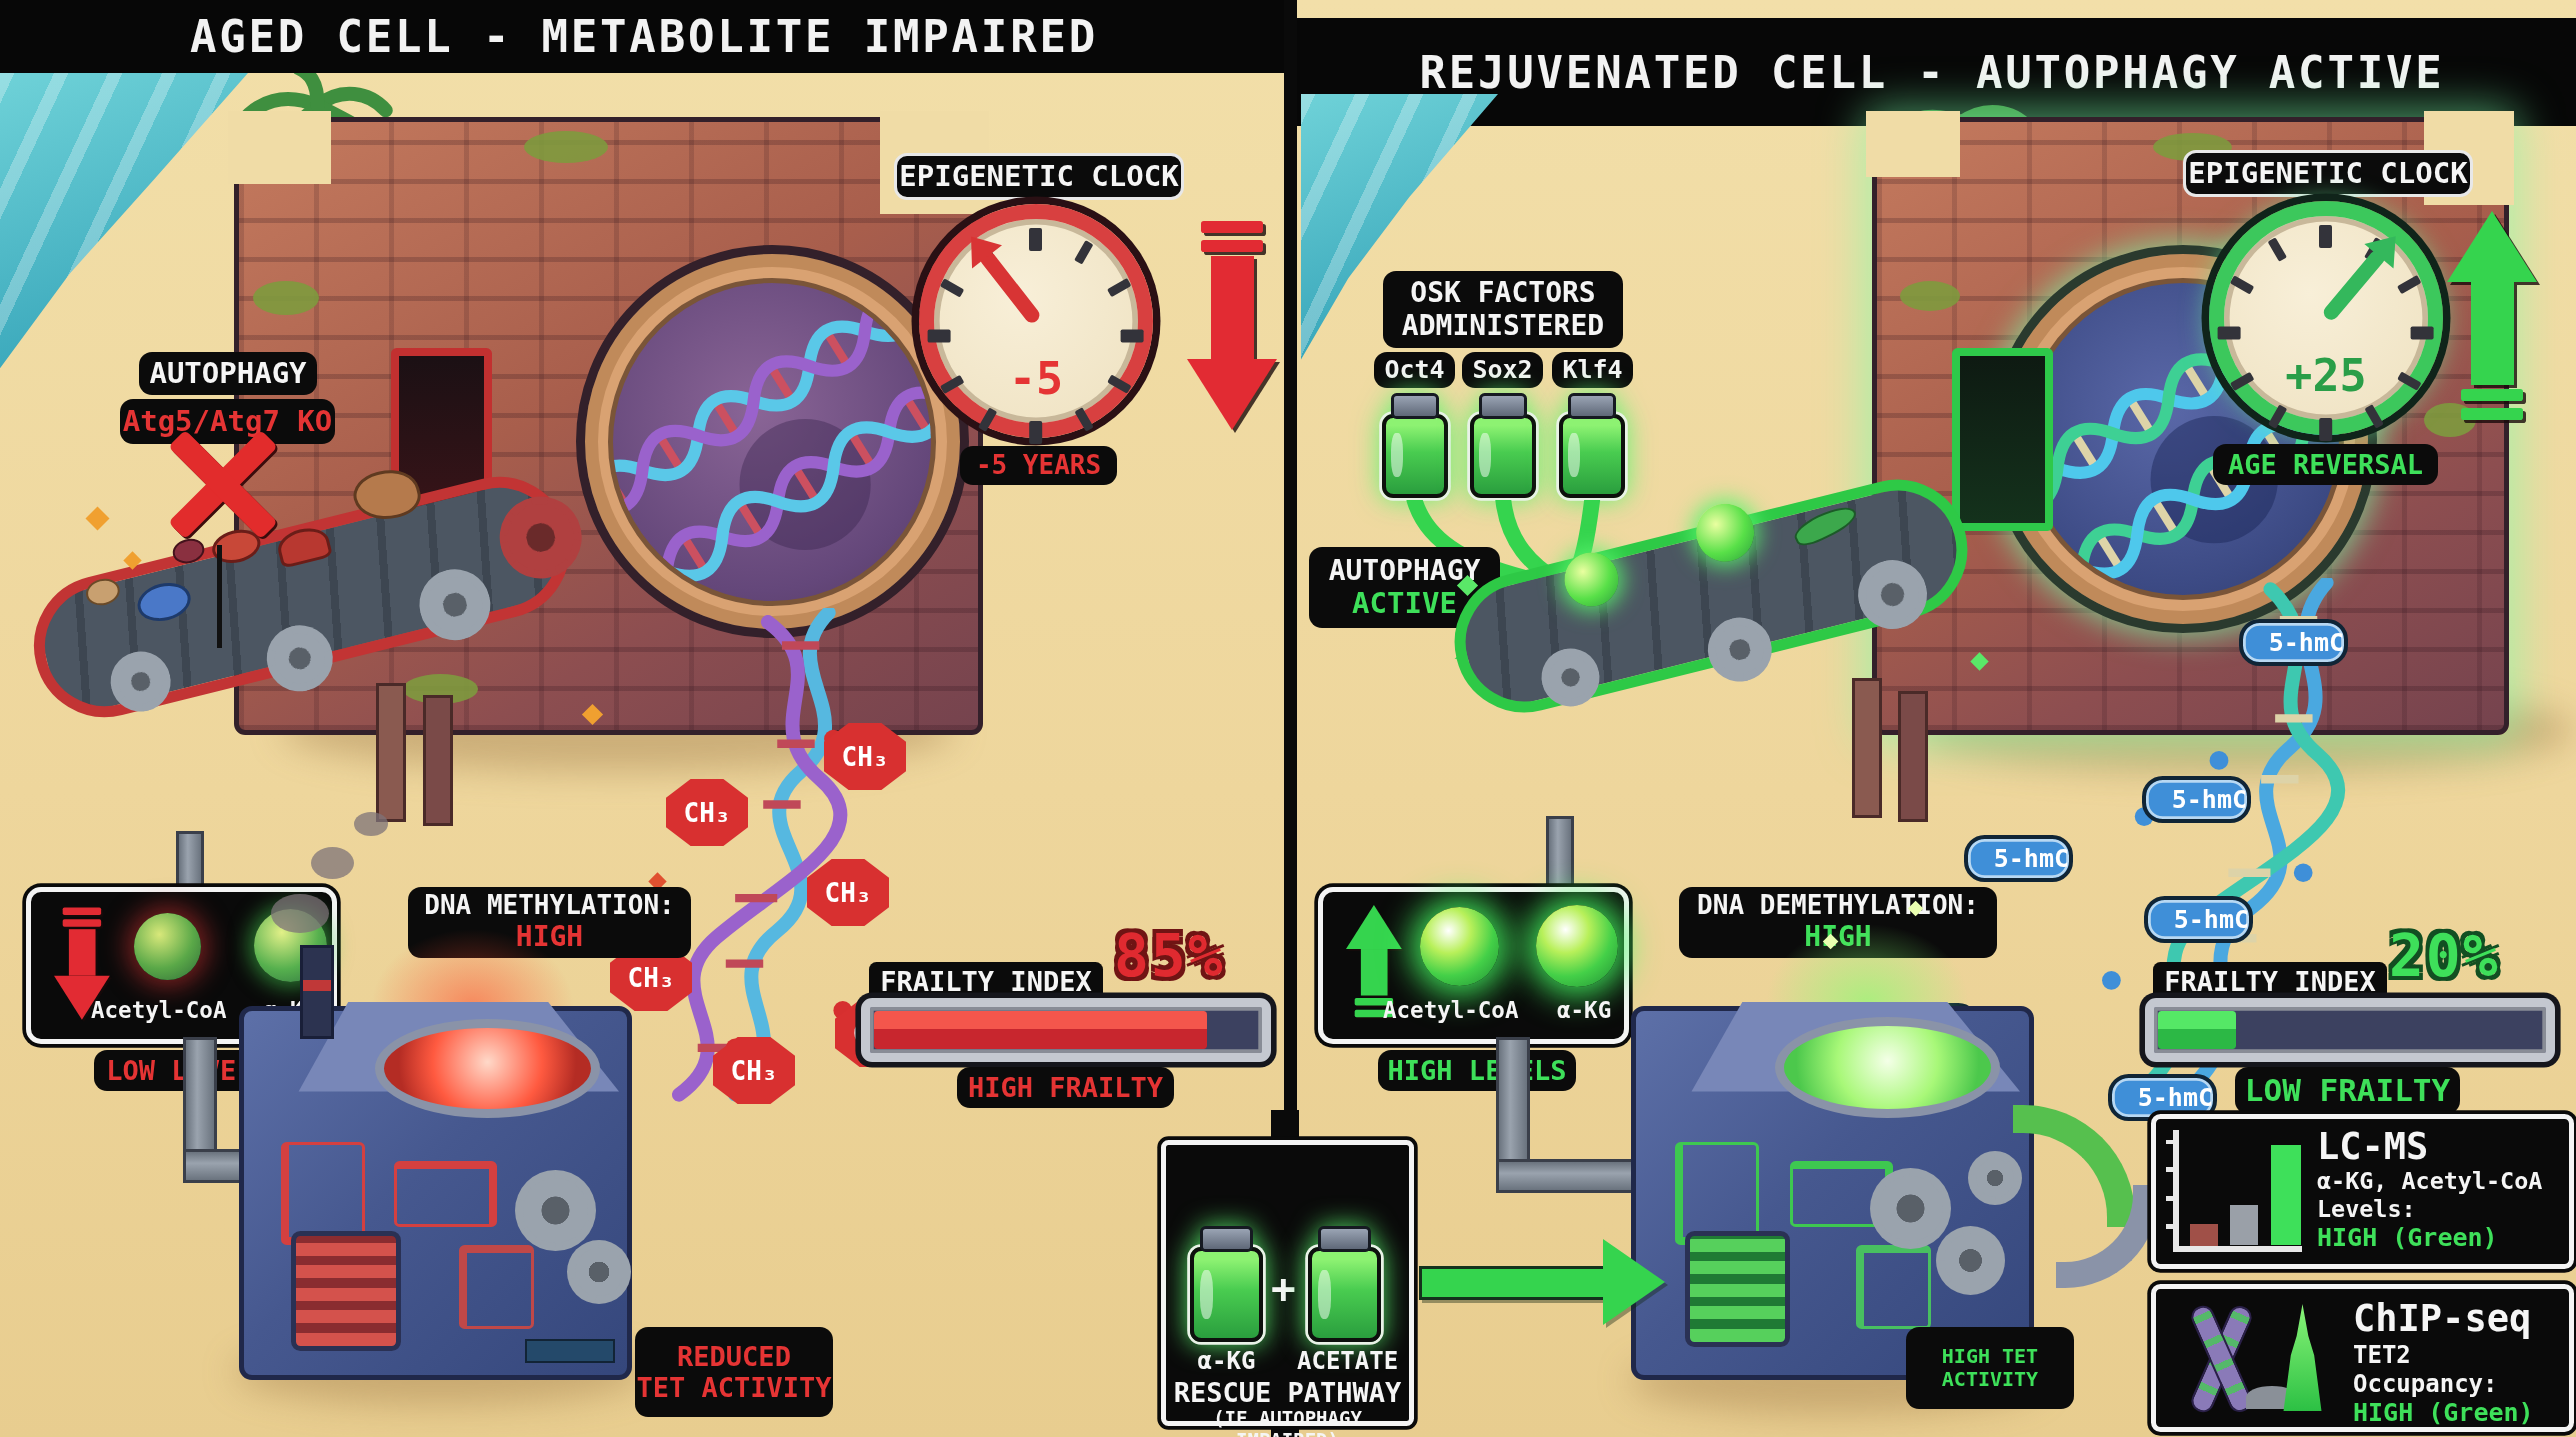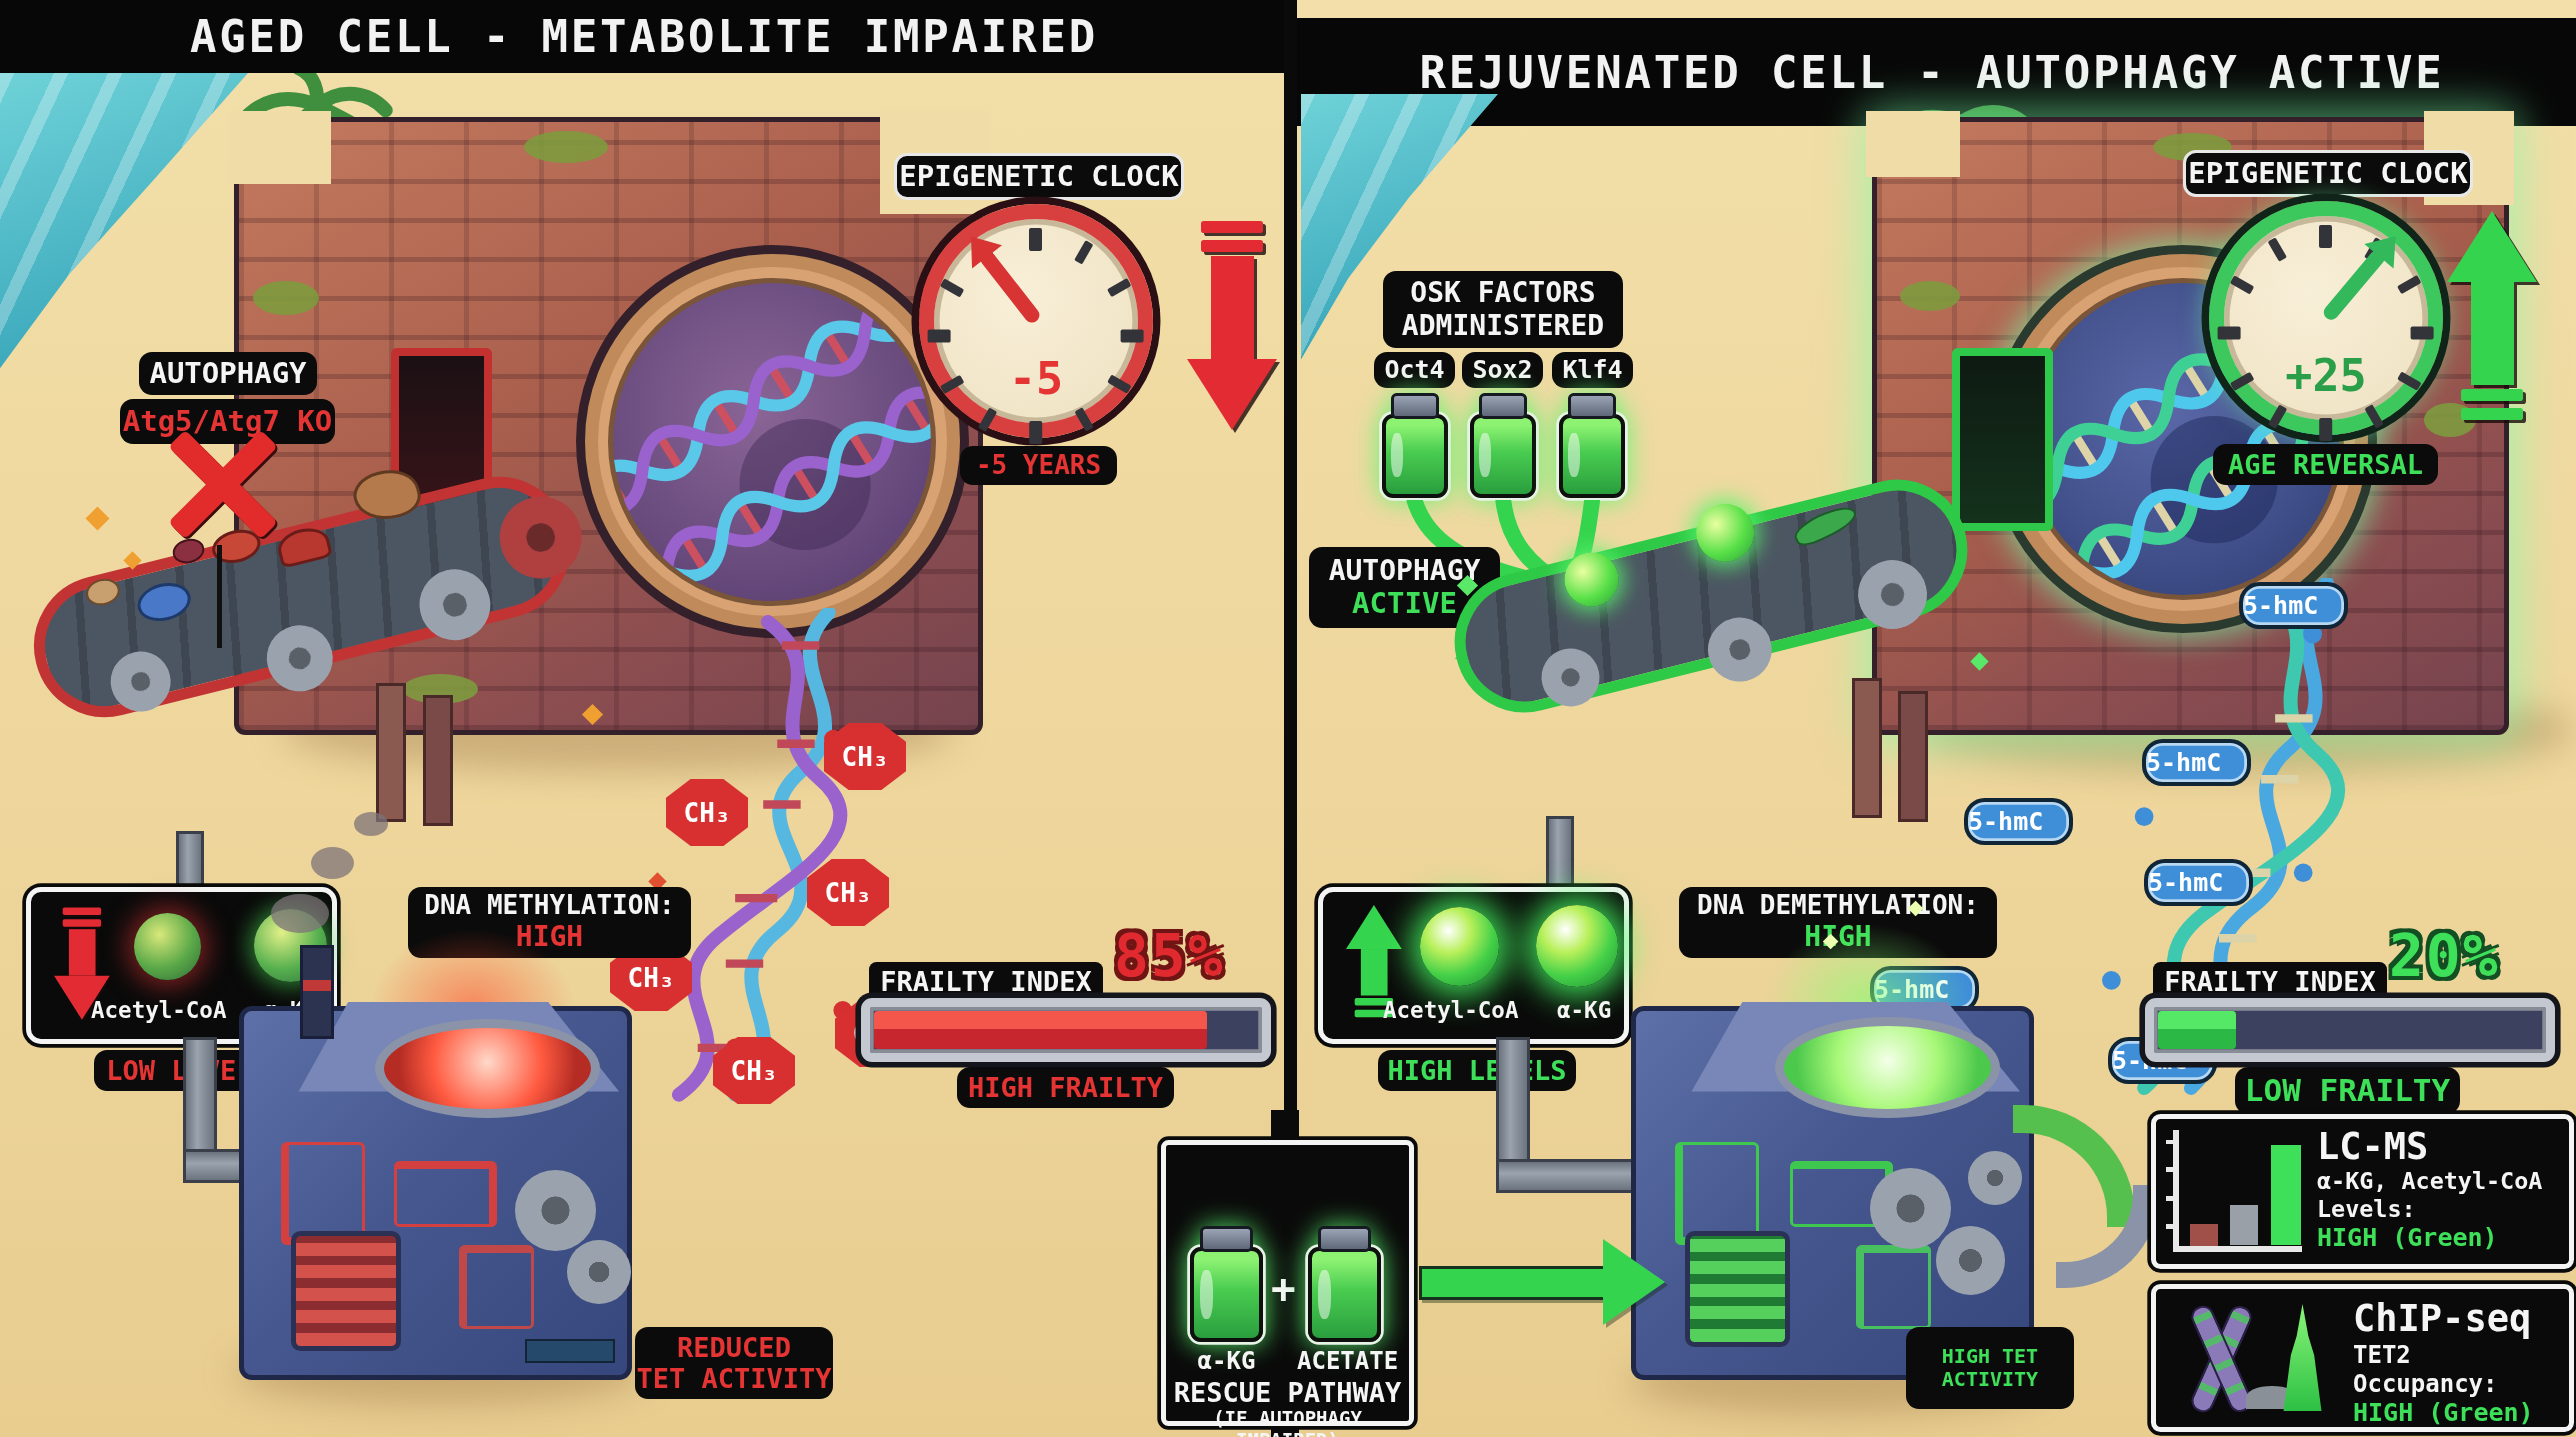--- a/index.html
+++ b/index.html
@@ -37,21 +37,21 @@
   .arrowV{position:absolute;display:flex;flex-direction:column;align-items:center;filter:drop-shadow(3.7px 3.7px 0 rgba(25,10,10,.8));}
   .arrowV .seg{width:62px;height:12px;margin:3.7px 0;border-radius:2.8px;}
   .arrowV .shaft{width:43px;}
   .arrowV .head{width:0;height:0;border-left:45px solid transparent;border-right:45px solid transparent;}
   .reda .seg,.reda .shaft{background:#e22b33}.reda .head{border-top:71px solid #e22b33}
   .grna .seg,.grna .shaft{background:#35d44e}.grna .head{border-bottom:71px solid #35d44e}
   .tagoct{position:absolute;width:82px;height:67px;background:#d83030;color:#fff;
     clip-path:polygon(30% 0,70% 0,100% 28%,100% 72%,70% 100%,30% 100%,0 72%,0 28%);
     display:flex;align-items:center;justify-content:center;font-size:26px;filter:drop-shadow(0 0 4.7px rgba(90,15,15,.9));}
   .taghmc{position:absolute;width:109px;height:47px;background:#3f8fd8;border:4.7px solid #102536;border-radius:20.6px;
-    color:#fff;display:flex;align-items:center;justify-content:flex-start;font-size:25px;box-shadow:inset 0 0 0 2.8px #b8d8f2;}
+    color:#fff;display:flex;align-items:center;justify-content:flex-end;font-size:25px;box-shadow:inset 0 0 0 2.8px #b8d8f2;margin-top:37px;}
   .vial{position:absolute;filter:drop-shadow(0 0 13px rgba(90,245,110,.9));}
   .vial .cap{position:absolute;left:14%;top:0;width:72%;height:26px;background:linear-gradient(180deg,#9aa4b4,#5f6878);
     border:3.7px solid #161a22;border-radius:5.6px;z-index:2;}
   .vial .vbody{position:absolute;left:0;top:20.6px;right:0;bottom:0;border:4.7px solid #0d100d;border-radius:11.2px;
     background:linear-gradient(180deg,#8df272 10%,#49cc50 45%,#2a9e3e);box-shadow:0 0 0 2.8px #e9f2e7;}
   .vial .shine{position:absolute;left:14%;top:38%;width:18%;height:42%;background:rgba(255,255,255,.5);border-radius:40%;z-index:3;}
   .pipe{position:absolute;background:linear-gradient(90deg,#6a737e,#9aa3ae 40%,#6a737e);border:3.7px solid #3a3f4a;}
   .pipeh{background:linear-gradient(180deg,#6a737e,#9aa3ae 40%,#6a737e);}
   .machine{position:absolute;border:5.6px solid #20284a;border-radius:13px;
     background:linear-gradient(135deg,#5d70a8 0%,#46588f 45%,#35477c 100%);}
@@ -278,21 +278,21 @@
       </div>
     <div class="abs" style="left:131px;top:7.5px;width:225px;height:99px;border-radius:50%;border:9.4px solid #8a93a8;background:radial-gradient(circle at 50% 42%,#ffd9c9,#ff5a40 48%,#b42c24 78%)"></div>
     <div class="circ" style="left:37px;top:131px;width:84px;height:103px;border-left-width:8.4px;border-bottom-width:8.4px;border-color:#d44040"></div>
     <div class="circ" style="left:150px;top:150px;width:103px;height:66px;border-right-width:8.4px;border-top-width:8.4px;border-color:#d44040"></div>
     <div class="circ" style="left:215px;top:234px;width:75px;height:84px;border-left-width:8.4px;border-top-width:8.4px;border-color:#c04848"></div>
     <div class="fins" style="left:47px;top:220px;width:110px;height:120px;background:repeating-linear-gradient(0deg,#d4524c 0 13px,#8a2c30 13px 22.5px)"></div>
     <div class="gear" style="left:271px;top:159px;width:81px;height:81px"></div>
     <div class="gear" style="left:323px;top:229px;width:64px;height:64px"></div>
     <div class="abs" style="left:281px;top:328px;width:90px;height:24px;background:#24496a;border:2.8px solid #122436"></div>
   </div>
-  <div class="pill lbl2 redtx" style="left:635px;top:1327px;width:198px;height:72px;font-size:27px">
+  <div class="pill lbl2 redtx" style="left:635px;top:1327px;width:198px;height:90px;font-size:27px">
     <span>REDUCED</span>
     <span>TET ACTIVITY</span>
   </div>
 
   <div class="bignum numred" style="left:1114px;top:922px">85%</div>
   <div class="pill" style="left:869px;top:962px;width:234px;height:39px;font-size:27px;border-radius:7.5px">
     <span>FRAILTY INDEX</span>
     </div>
   <div class="bartrack" style="left:861px;top:998px;width:410px;height:64px">
     <div class="barfill fillL" style="width: 85%;"></div>

